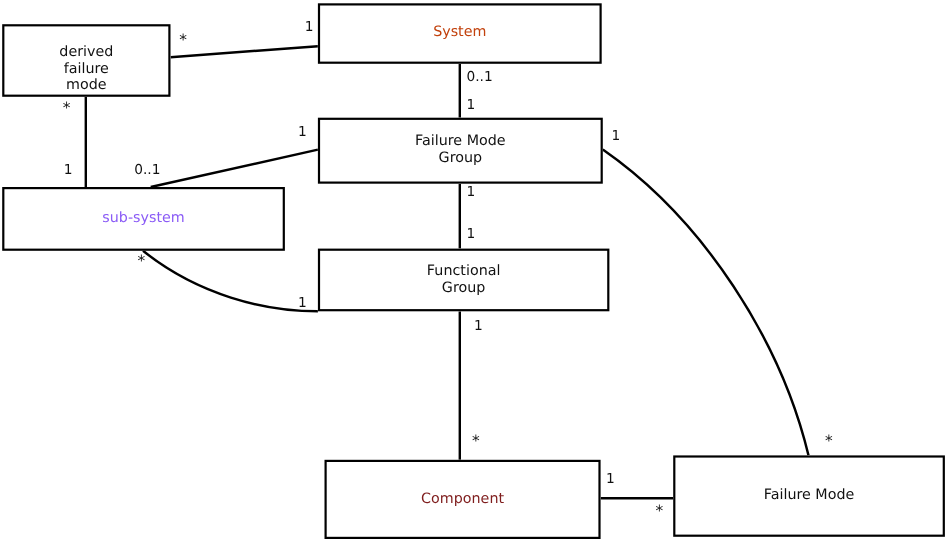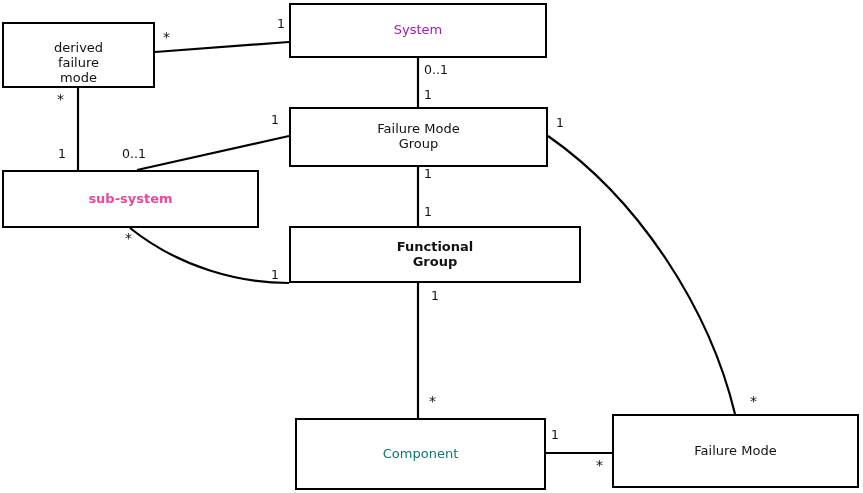--- a/index.html
+++ b/index.html
@@ -72,35 +72,35 @@
       </g>
   </svg>
 
   <div id="boxes-layer">
       <div class="uml-box" style="left: 2px; top: 22px; width: 153px; height: 66px; border-color: rgb(0, 0, 0); align-items: flex-end;">
         <span class="uml-box-label" style="color: rgb(17, 17, 17);">derived
 failure
 mode</span>
       </div>
       <div class="uml-box" style="left: 289px; top: 3px; width: 258px; height: 55px; border-color: rgb(0, 0, 0);">
-        <span class="uml-box-label" style="color: #a21caf;">System</span>
+        <span class="uml-box-label" style="color: #c2410c;">System</span>
       </div>
       <div class="uml-box" style="left: 289px; top: 107px; width: 259px; height: 60px; border-color: rgb(0, 0, 0);">
         <span class="uml-box-label" style="color: rgb(17, 17, 17);">Failure Mode
 Group</span>
       </div>
       <div class="uml-box" style="left: 2px; top: 170px; width: 257px; height: 58px; border-color: rgb(0, 0, 0);">
-        <span class="uml-box-label" style="color: #ec4899; font-weight: bold;">sub-system</span>
+        <span class="uml-box-label" style="color: #8b5cf6;">sub-system</span>
       </div>
-      <div class="uml-box" style="left: 289px; top: 226px; width: 292px; height: 57px; border-color: rgb(0, 0, 0); font-weight: bold;">
+      <div class="uml-box" style="left: 289px; top: 226px; width: 265px; height: 57px; border-color: rgb(0, 0, 0);">
         <span class="uml-box-label" style="color: rgb(17, 17, 17);">Functional
 Group</span>
       </div>
       <div class="uml-box" style="left: 295px; top: 418px; width: 251px; height: 72px; border-color: rgb(0, 0, 0);">
-        <span class="uml-box-label" style="color: #0f766e;">Component</span>
+        <span class="uml-box-label" style="color: #7f1d1d;">Component</span>
       </div>
       <div class="uml-box" style="left: 612px; top: 414px; width: 247px; height: 74px; border-color: rgb(0, 0, 0);">
         <span class="uml-box-label" style="color: rgb(17, 17, 17);">Failure Mode</span>
       </div>
     </div>
   <div id="labels-layer">
       <span class="mult-label star" style="left: 163px; top: 30px; color: rgb(17, 17, 17);">*</span>
       <span class="mult-label" style="left: 277px; top: 18px; color: rgb(17, 17, 17);">1</span>
       <span class="mult-label" style="left: 424px; top: 64px; color: rgb(17, 17, 17);">0..1</span>
       <span class="mult-label" style="left: 424px; top: 89px; color: rgb(17, 17, 17);">1</span>

